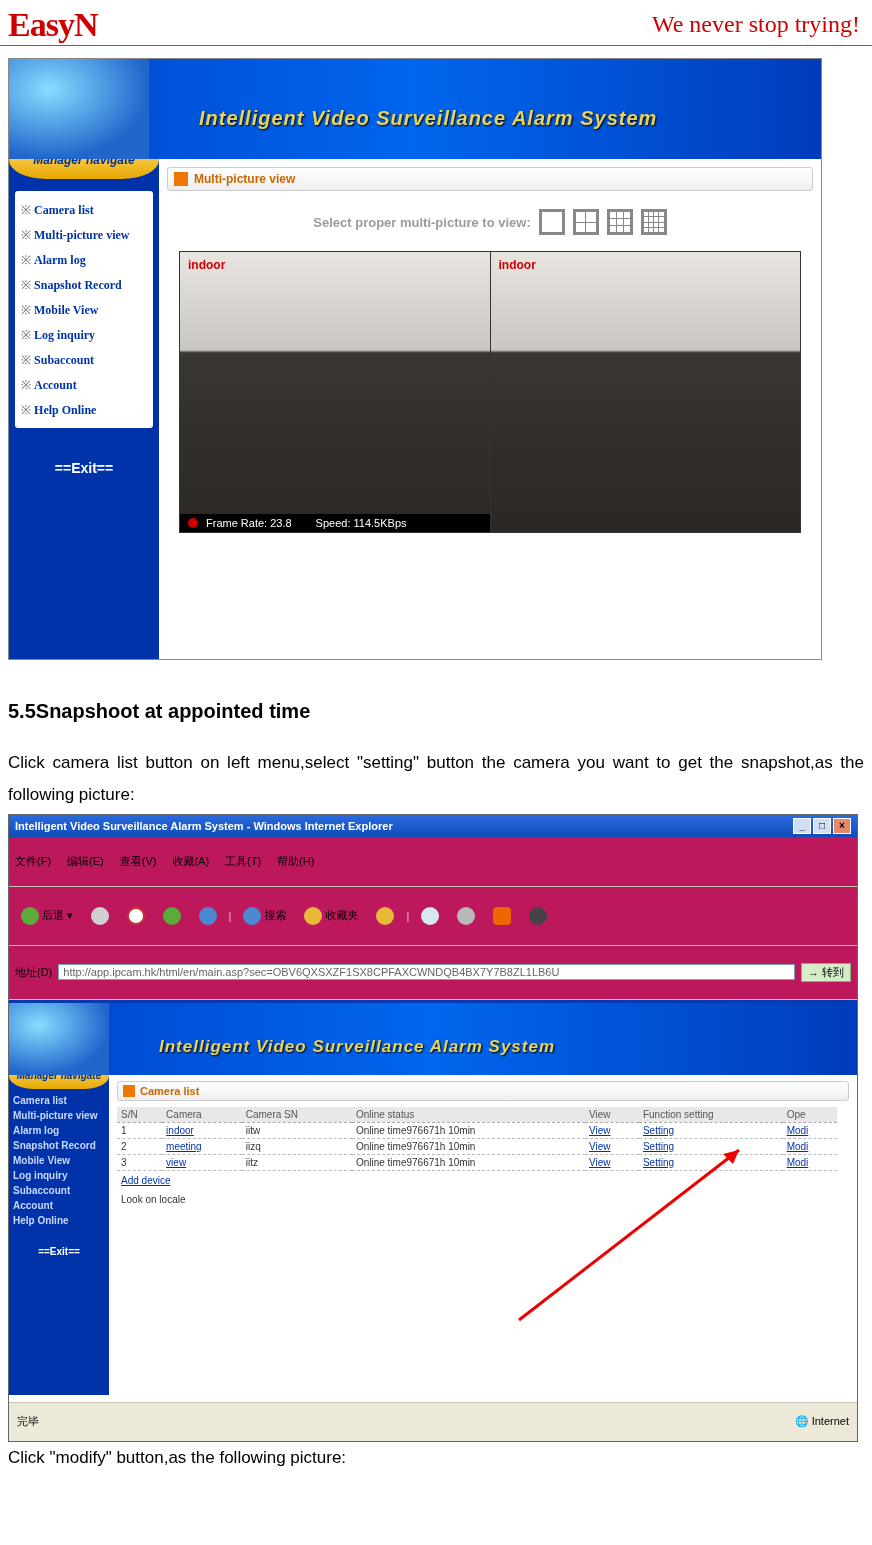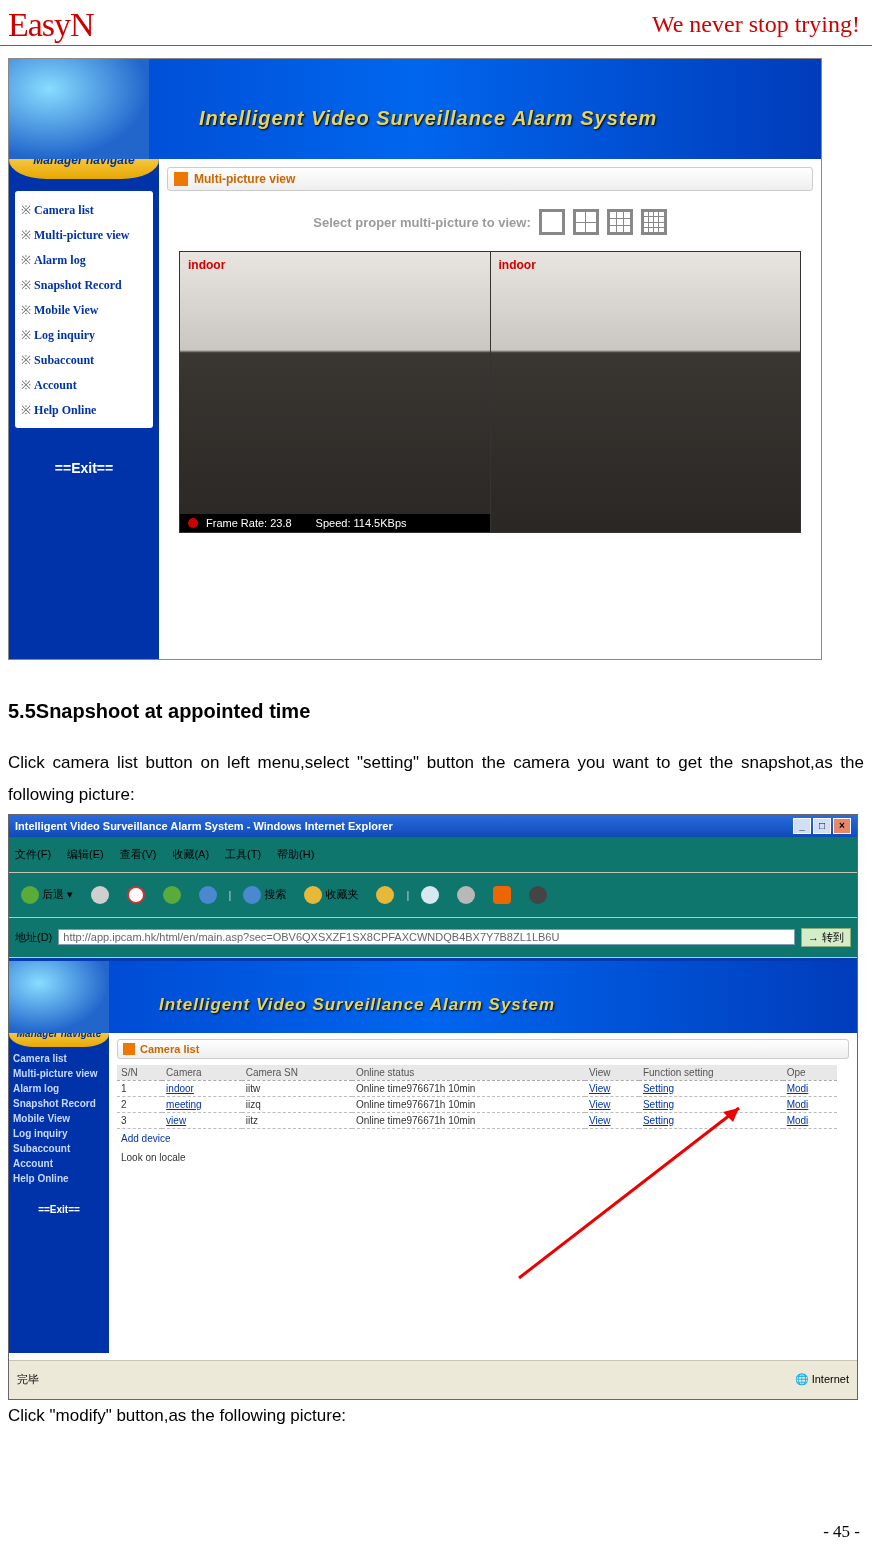--- a/index.html
+++ b/index.html
@@ -13,21 +13,21 @@
   .page-header {
     display: flex;
     justify-content: space-between;
     align-items: center;
     padding: 4px 12px 0 8px;
     border-bottom: 1px solid #666;
     height: 46px;
   }
   .logo {
     font-family: Georgia, "Times New Roman", serif;
-    font-weight: 400;
+    font-weight: 700;
     font-size: 34px;
     color: #d00000;
     letter-spacing: -1px;
   }
   .tagline {
     font-family: "Times New Roman", serif;
     font-size: 24px;
     color: #d00000;
   }
   .figure1 {
@@ -232,23 +232,23 @@
   .fig2-titlebar .wbtn {
     width: 18px; height: 16px;
     border: 1px solid #fff;
     background: #d0dff5;
     color: #000;
     font-size: 10px;
     display: flex; align-items: center; justify-content: center;
   }
   .fig2-titlebar .wbtn.close { background: #e88868; }
   .fig2-menubar, .fig2-toolbar, .fig2-addressbar {
-    background: #0f766e;
+    background: #be185d;
     border-bottom: 1px solid #c8c4b4;
-    padding: 10px 6px;
+    padding: 17px 6px;
     display: flex;
     align-items: center;
     gap: 6px;
     white-space: nowrap;
   }
   .fig2-menubar span { color: #000; margin-right: 10px; }
   .fig2-toolbar .tbtn {
     display: inline-flex; align-items: center; gap: 3px;
     padding: 2px 5px;
     border: 1px solid transparent;
@@ -355,21 +355,21 @@
     padding: 2px 4px;
     color: #555;
   }
   table.camlist td {
     border-bottom: 1px dashed #bbb;
     padding: 2px 4px;
     color: #333;
   }
   table.camlist td a { color: #0033aa; text-decoration: underline; }
   .fig2-main .adddev { margin: 4px 12px; font-size: 10px; }
-  .fig2-main .adddev a { color: #0033aa; }
+  .fig2-main .adddev a { color: #0033aa; text-decoration: underline; }
   .fig2-main .lookloc { margin: 8px 12px; font-size: 10px; color: #333; }
   .fig2-arrow {
     position: absolute;
     left: 390px; top: 65px;
     width: 260px; height: 190px;
     pointer-events: none;
   }
   .fig2-statusbar {
     background: #ece9d8;
     border-top: 1px solid #c8c4b4;

